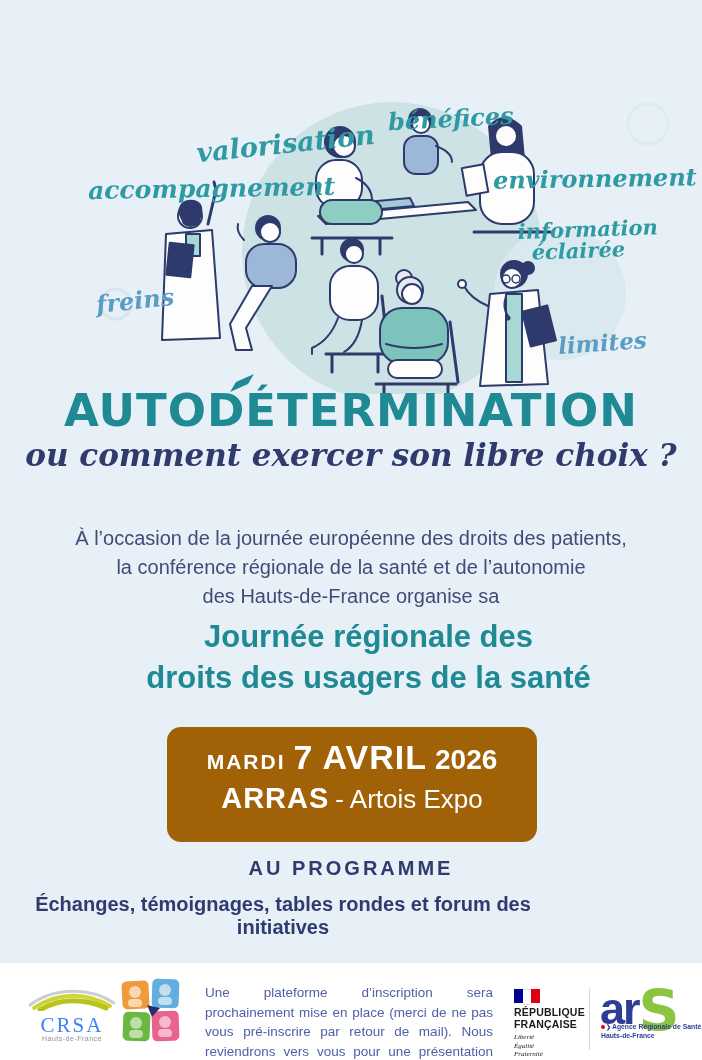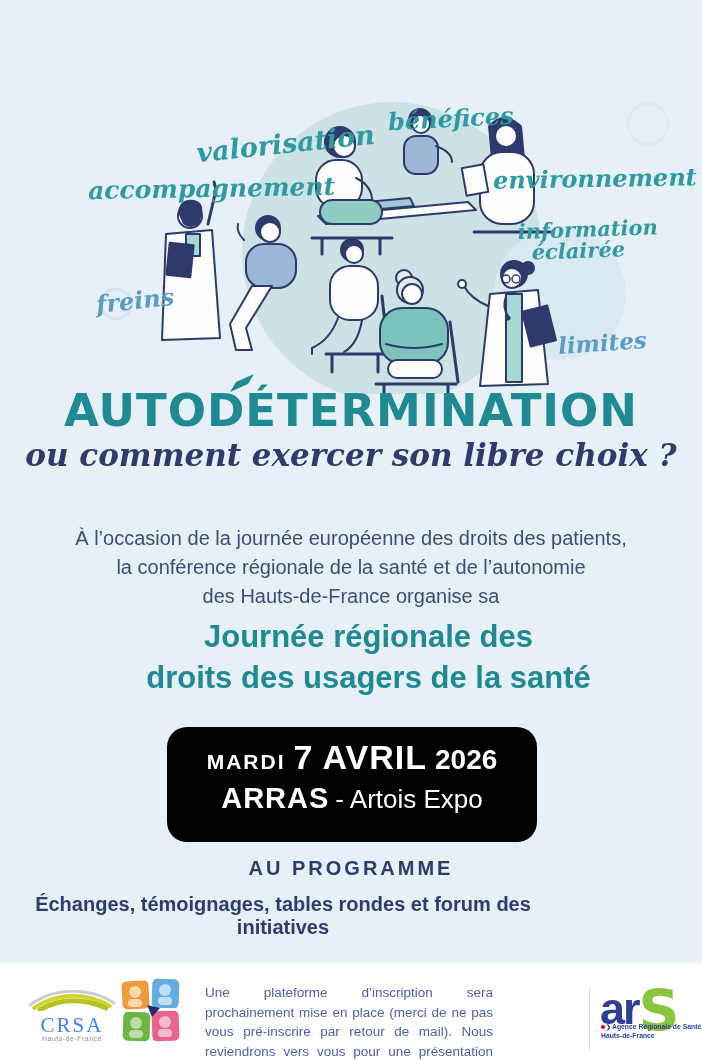--- a/index.html
+++ b/index.html
@@ -26,22 +26,22 @@
               font-family:"DejaVu Sans",sans-serif;font-weight:800;font-size:45px;
               color:#1f8a93;letter-spacing:1px;}
   .sub-title{position:absolute;top:437px;left:0;width:702px;text-align:center;
              font-family:"DejaVu Serif",serif;font-style:italic;font-weight:700;
              font-size:31px;color:#2f3a6d;}
   .intro{position:absolute;top:524px;left:0;width:702px;text-align:center;
          font-size:20px;line-height:29px;color:#3e4c78;white-space:pre-line;}
   .event-title{position:absolute;top:616px;left:0;width:677px;text-align:center;
                font-size:31px;line-height:41px;font-weight:700;color:#1f8a93;white-space:pre-line;padding-left:30px;}
   
-  .date-box{position:absolute;left:167px;top:727px;width:370px;height:115px;background:#000000;
-            border-radius:20px;color:#ffffff;text-align:center;}
+  .date-box{position:absolute;left:167px;top:727px;width:370px;height:115px;background:#a16207;
+            border-radius:14px;color:#ffffff;text-align:center;}
   .date-line1{margin-top:12px;line-height:36px;}
   .date-weekday{font-size:21px;font-weight:700;letter-spacing:2px;margin-right:8px;}
   .date-daymonth{font-size:34px;font-weight:800;letter-spacing:1px;margin-right:8px;}
   .date-year{font-size:28px;font-weight:800;}
   .date-line2{line-height:32px;}
   .date-city{font-size:29px;font-weight:800;letter-spacing:1px;margin-right:6px;text-align:center;}
   .date-venue{font-size:26px;font-weight:400;}
   
   .program-heading{position:absolute;top:857px;left:0;width:702px;text-align:center;
                    font-size:20px;font-weight:700;letter-spacing:3px;color:#2e3b6e;}
@@ -206,20 +206,32 @@
         <rect x="38" y="20" width="14" height="8" rx="4" fill="rgba(255,255,255,0.6)"></rect>
       <circle cx="16" cy="46" r="6" fill="rgba(255,255,255,0.55)"></circle>
         <rect x="9" y="53" width="14" height="8" rx="4" fill="rgba(255,255,255,0.55)"></rect>
       <circle cx="45" cy="45" r="6" fill="rgba(255,255,255,0.55)"></circle>
         <rect x="38" y="52" width="14" height="8" rx="4" fill="rgba(255,255,255,0.55)"></rect>
       <polygon points="27,28 40,31 32,40" fill="#24306b"></polygon>
     </svg>
 
     <div class="note">Une plateforme d’inscription sera prochainement mise en place (merci de ne pas vous pré-inscrire par retour de mail). Nous reviendrons vers vous pour une présentation plus détaillée de la journée.</div>
 
+    <div class="rf">
+      <div class="rf-flag">
+          <span class="rf-b"></span>
+          <span class="rf-w"></span>
+          <span class="rf-r"></span>
+        </div>
+      <div class="rf-name">RÉPUBLIQUE
+FRANÇAISE</div>
+      <div class="rf-motto">Liberté
+Égalité
+Fraternité</div>
+    </div>
 
     <div class="footer-sep"></div>
 
     <div class="ars">
       <div class="ars-word">
         <span class="ars-ar">ar</span><span class="ars-s">S</span>
       </div>
       <div class="ars-text">
         <div class="ars-line">
           <span class="ars-dot"></span><span class="ars-chev">❯</span><span>Agence Régionale de Santé</span>

